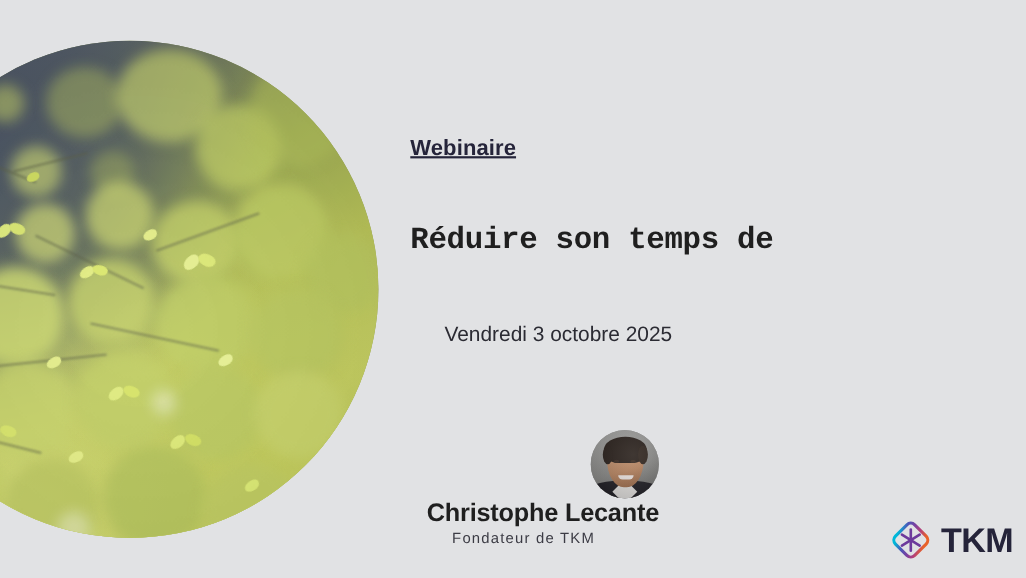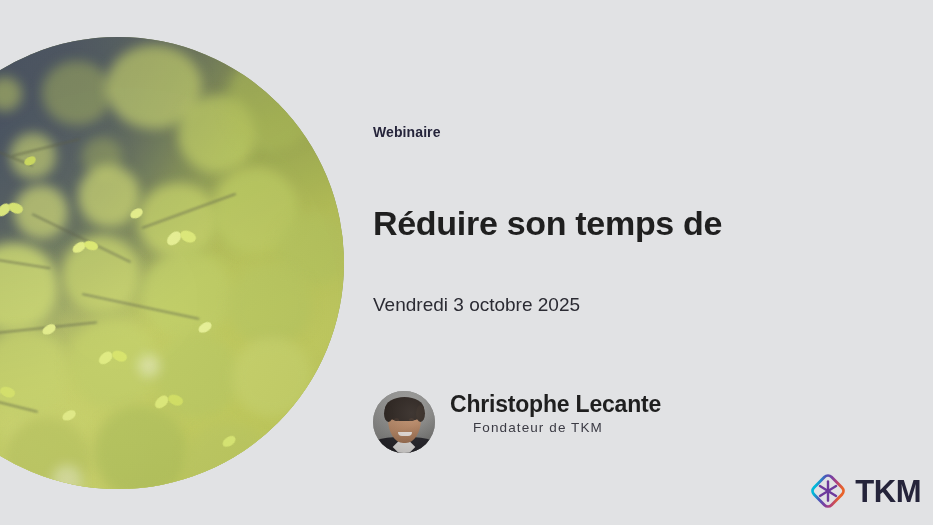--- a/index.html
+++ b/index.html
@@ -73,54 +73,57 @@
     position: absolute;
     left: 373px;
     top: 0;
     width: 560px;
     height: 525px;
   }
   .eyebrow {
     position: absolute;
     top: 124px;
     left: 0;
-    font-size: 14px;
+    font-size: 20px;
     font-weight: 600;
     color: #25243a;
     letter-spacing: 0.1px;
+    text-decoration: underline;
   }
   .headline {
     position: absolute;
     top: 176px;
     left: 0;
     width: 470px;
-    font-size: 34px;
+    font-size: 28px;
     line-height: 48px;
     font-weight: 900;
     color: #1f1f1f;
     letter-spacing: -0.3px;
+    font-family: Liberation Mono, monospace;
   }
   .headline .l2 { display: block; }
   .when {
     position: absolute;
     top: 290px;
     left: 0;
     font-size: 19px;
     line-height: 29px;
     color: #2b2b33;
   }
-  .when span { display: block; }
+  .when span { display: block; margin-left: 31px; }
 
   
   .speaker {
     position: absolute;
     top: 391px;
     left: 0;
     display: flex;
-    align-items: flex-start;
+    align-items: flex-end;
+    flex-direction: column;
   }
   .avatar {
     width: 62px;
     height: 62px;
     border-radius: 50%;
     overflow: hidden;
     position: relative;
     background: #8d8d8d;
     flex: 0 0 auto;
   }

